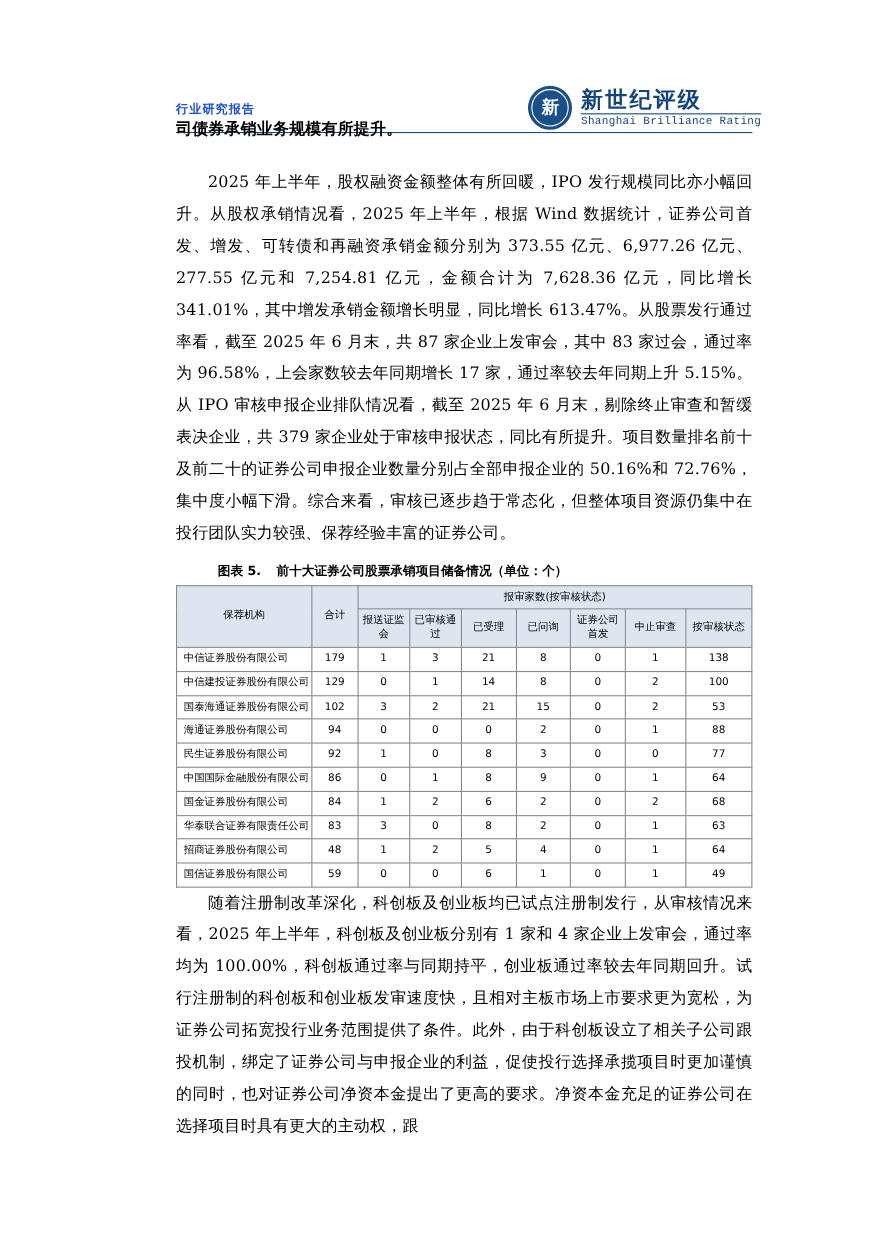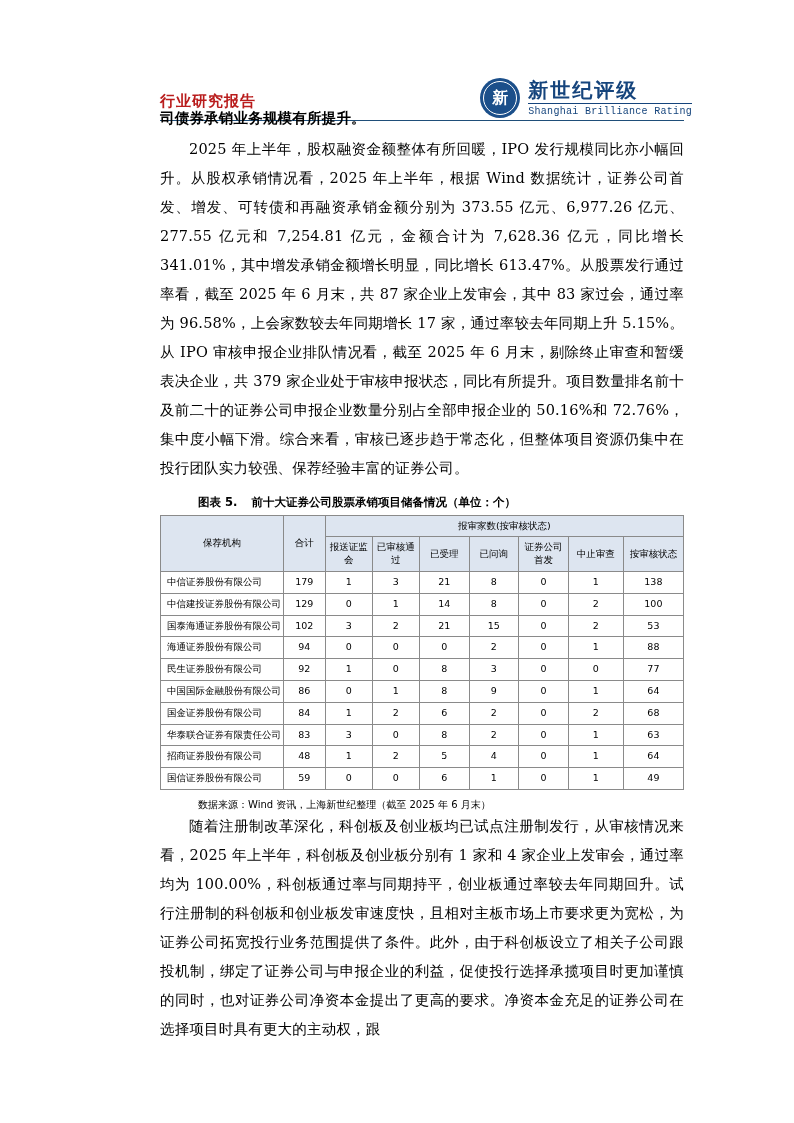--- a/index.html
+++ b/index.html
@@ -22,22 +22,22 @@
     position: absolute;
     top: 40px; left: 0; right: 0;
     height: 62px;
   }
   .header-label {
     position: absolute;
     left: 160px;
     top: 52px;
     font-family: "DejaVu Sans", "Liberation Sans", sans-serif;
     font-weight: bold;
-    font-size: 15px;
-    color: #b91c1c;
+    font-size: 11px;
+    color: #1d4ed8;
     letter-spacing: 1px;
   }
   .header-rule {
     position: absolute;
     left: 160px; right: 110px;
     top: 80px;
     border-bottom: 1.6px solid #1f4e79;
   }
   .logo-wrap {
     position: absolute;
@@ -80,21 +80,21 @@
   .content {
     position: absolute;
     left: 160px;
     right: 110px;
     top: 104px;
   }
   .bold-lead {
     font-weight: bold;
     font-size: 14.5px;
     line-height: 1.9;
-    margin: 0 0 3px 0;
+    margin: 0 0 20px 0;
     letter-spacing: 0.2px;
   }
   p.para {
     font-size: 14.5px;
     line-height: 2.0;
     margin: 0 0 4px 0;
     text-align: justify;
     text-justify: inter-ideograph;
     text-indent: 2em;
     letter-spacing: 0.2px;
@@ -303,18 +303,17 @@
           <td>0</td>
           <td>6</td>
           <td>1</td>
           <td>0</td>
           <td>1</td>
           <td>49</td>
         </tr>
       </tbody>
     </table>
 
-    <div class="src-note">数据来源：Wind 资讯，上海新世纪整理（截至 2025 年 6 月末）</div>
 
     <p class="para after-table">随着注册制改革深化，科创板及创业板均已试点注册制发行，从审核情况来看，2025 年上半年，科创板及创业板分别有 1 家和 4 家企业上发审会，通过率均为 100.00%，科创板通过率与同期持平，创业板通过率较去年同期回升。试行注册制的科创板和创业板发审速度快，且相对主板市场上市要求更为宽松，为证券公司拓宽投行业务范围提供了条件。此外，由于科创板设立了相关子公司跟投机制，绑定了证券公司与申报企业的利益，促使投行选择承揽项目时更加谨慎的同时，也对证券公司净资本金提出了更高的要求。净资本金充足的证券公司在选择项目时具有更大的主动权，跟</p>
 
   </div>
 </div>
 
 </body></html>

